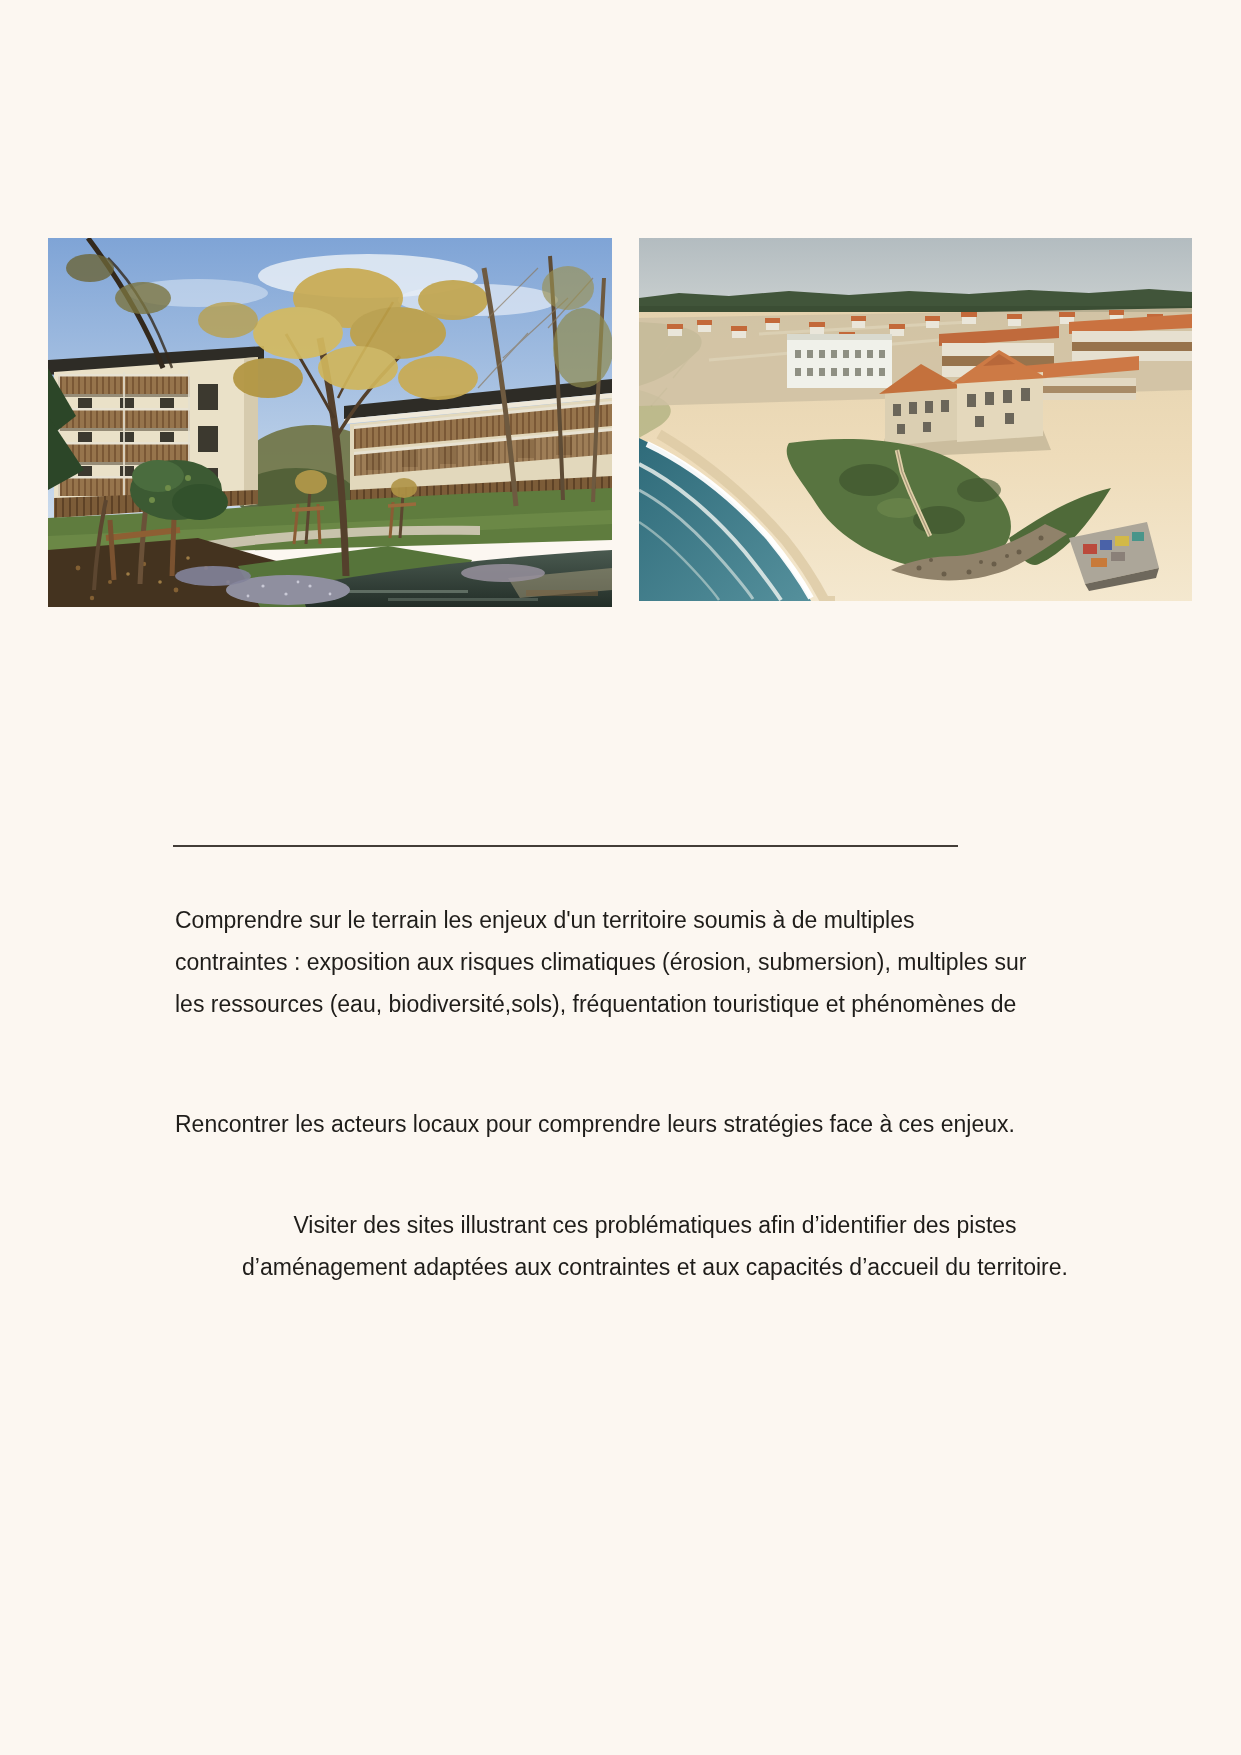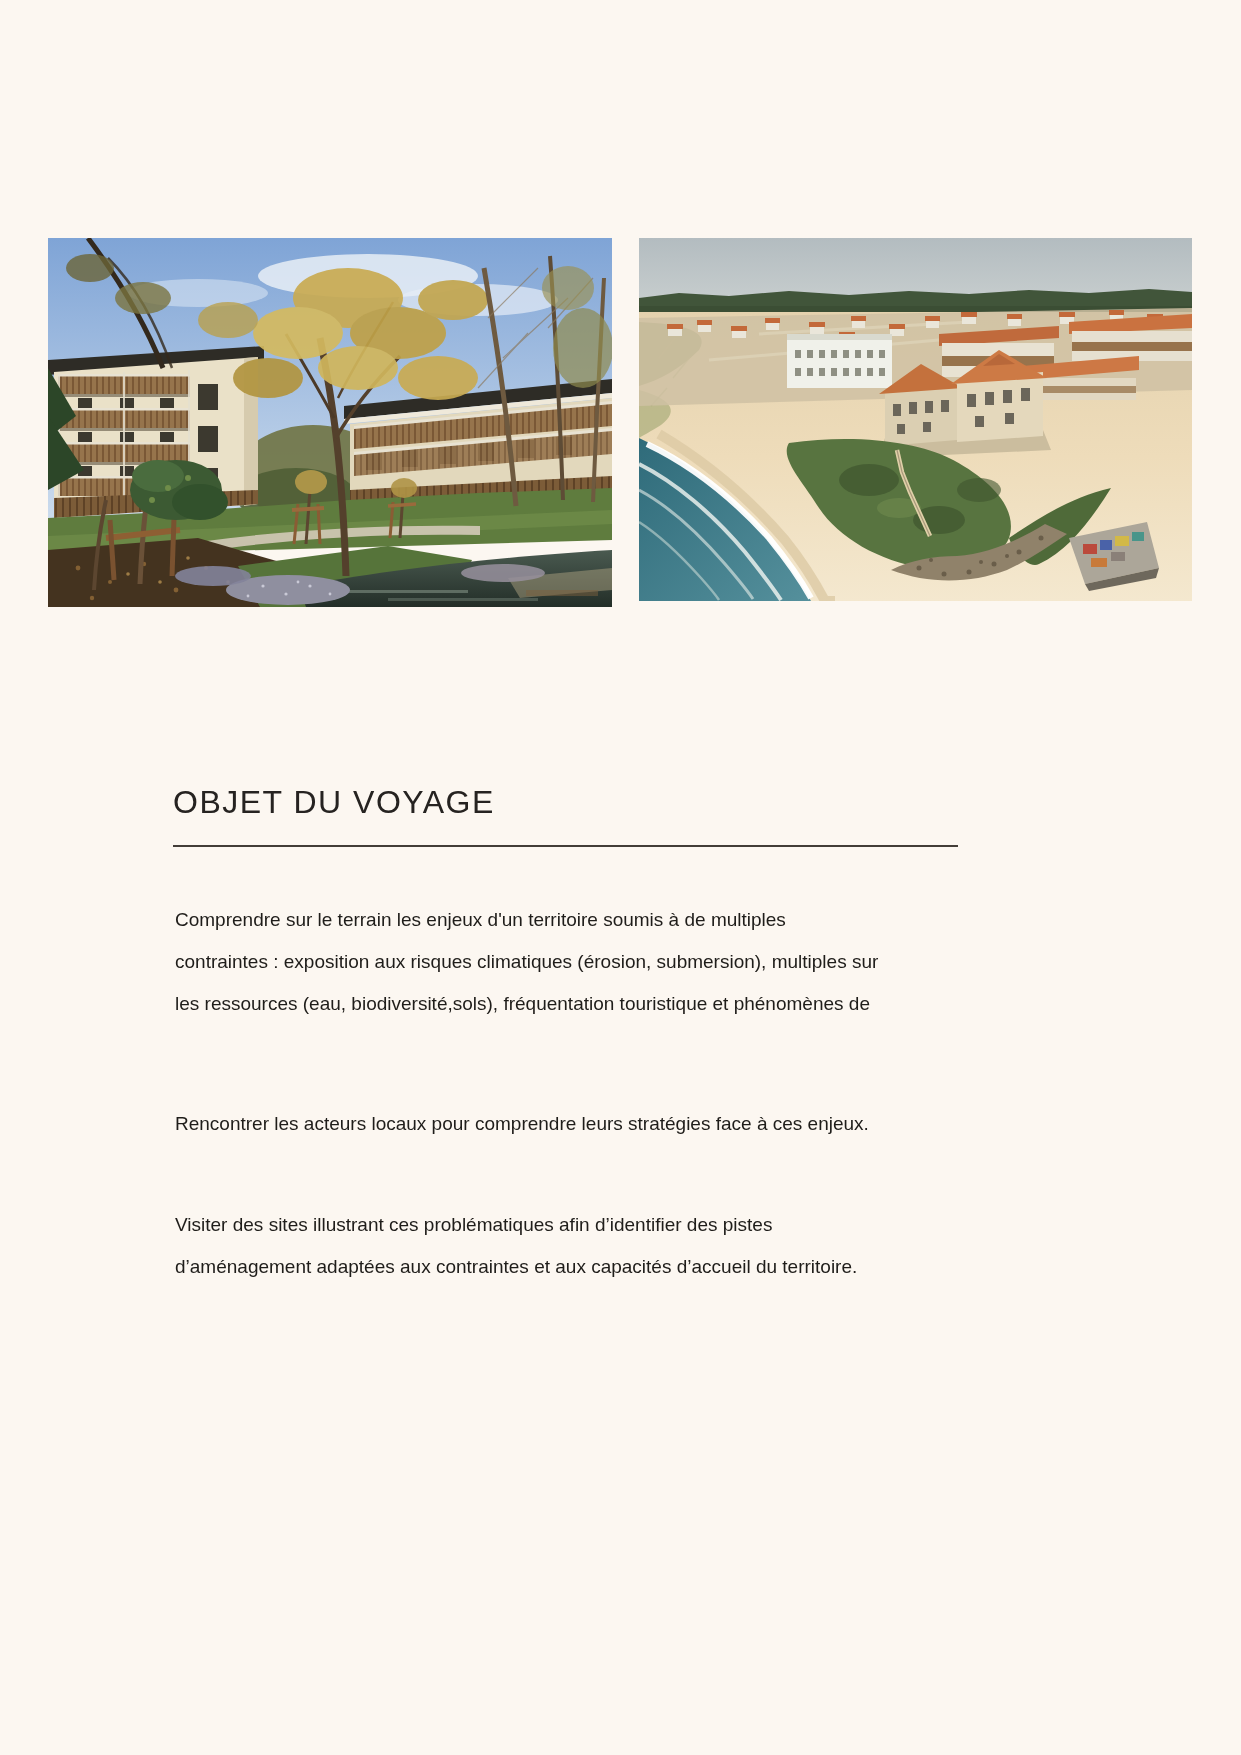--- a/index.html
+++ b/index.html
@@ -43,29 +43,29 @@
     left: 173px;
     top: 845px;
     width: 785px;
     height: 2px;
     background: #433d38;
   }
   .body-text {
     position: absolute;
     left: 175px;
     width: 960px;
-    font-size: 19px;
+    font-size: 23px;
     line-height: 42px;
     font-weight: 400;
     color: #1f1d1a;
   }
   .body-text .line { display: block; white-space: nowrap; }
   #para-1 { top: 899px; }
   #para-2 { top: 1103px; }
-  #para-3 { top: 1204px; }
+  #para-3 { top: 1204px; text-align: center; }
 </style>
 </head>
 <body>
 
 <div class="page">
 
   <figure class="photo photo-left">
     <svg viewBox="0 0 564 369" preserveAspectRatio="none">
       <defs>
         <linearGradient id="skyL" x1="0" y1="0" x2="0" y2="1">
@@ -411,21 +411,20 @@
 
       <path d="M20,196 C64,222 108,258 146,302 C162,322 176,344 186,363 L196,363" stroke="#dcc9a4" stroke-width="10" fill="none" opacity="0.8"></path>
       <path d="M0,200 C40,218 80,248 120,290 C140,315 160,340 172,363 L0,363 Z" fill="url(#seaG)"></path>
       <path d="M8,206 C50,226 92,258 130,300 C148,322 162,342 172,360" stroke="#ffffff" stroke-width="6" fill="none" opacity="0.95"></path>
       <path d="M0,226 C36,244 74,276 106,314 C122,334 134,350 142,362" stroke="#f2f6f3" stroke-width="4" fill="none" opacity="0.8"></path>
       <path d="M0,252 C30,268 60,296 86,326 C98,340 108,352 114,361" stroke="#e8efe9" stroke-width="3" fill="none" opacity="0.6"></path>
       <path d="M0,284 C22,298 44,320 62,340 C70,349 76,356 80,362" stroke="#dfe9e2" stroke-width="2.5" fill="none" opacity="0.5"></path>
     </svg>
   </figure>
 
-  <h1 class="section-title">OBJET DU VOYAGE</h1>
   <div class="title-rule"></div>
 
   <div class="body-text" id="para-1">
     <span class="line">Comprendre sur le terrain les enjeux d'un territoire soumis à de multiples</span>
     <span class="line">contraintes : exposition aux risques climatiques (érosion, submersion), multiples sur</span>
     <span class="line">les ressources (eau, biodiversité,sols), fréquentation touristique et phénomènes de</span>
   </div>
   <div class="body-text" id="para-2">
     <span class="line">Rencontrer les acteurs locaux pour comprendre leurs stratégies face à ces enjeux.</span>
   </div>

